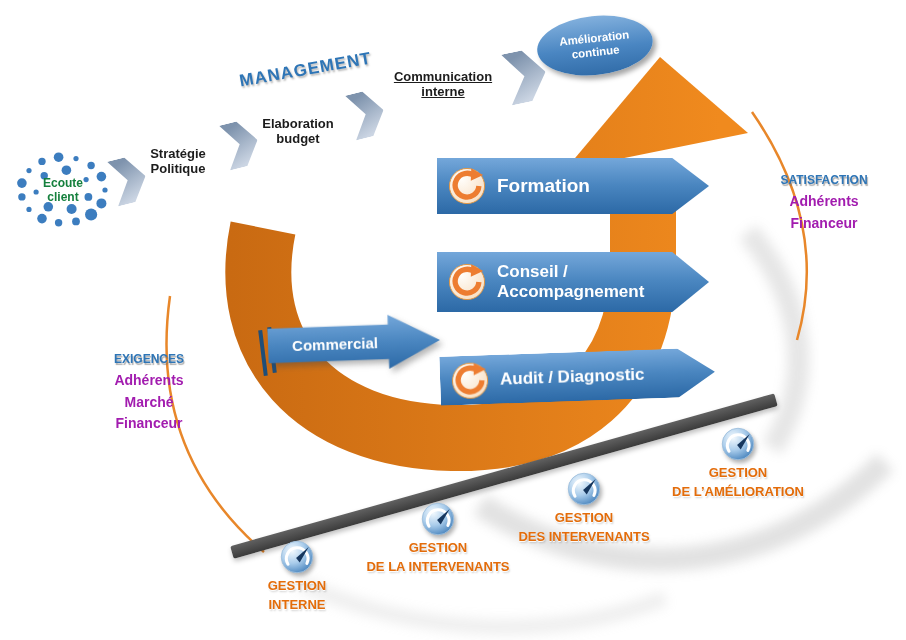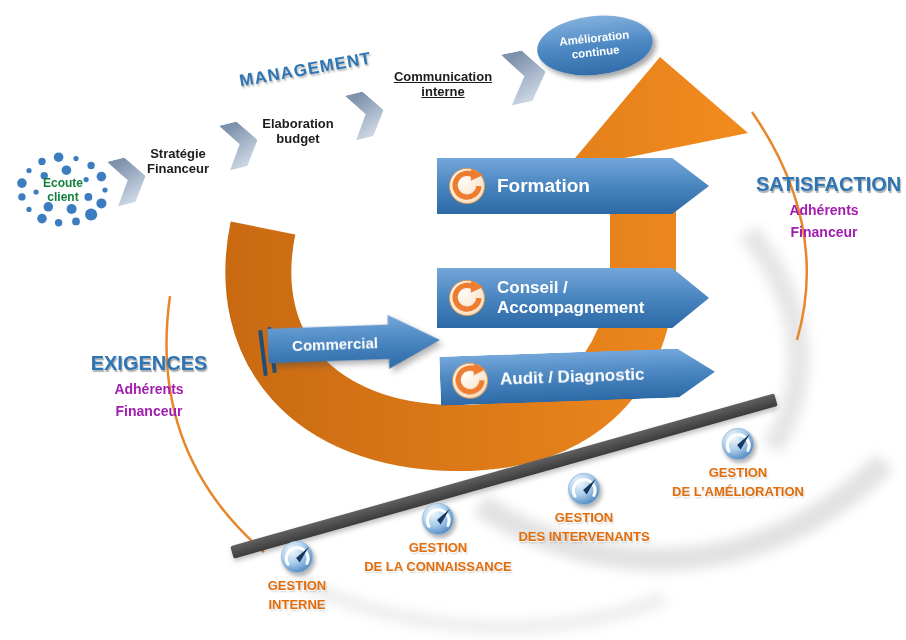--- a/index.html
+++ b/index.html
@@ -26,34 +26,34 @@
   .chev.c3 { left:350px; top:91px; transform:rotate(-14deg); }
   .chev.c4 { left:506px; top:50px; width:40px; height:52px; transform:rotate(-12deg); }
   .ellipse { position:absolute; left:537px; top:16px; width:116px; height:59px; z-index:4;
     border-radius:50%; background:linear-gradient(180deg,#82B0DD 0%,#4A86C2 55%,#326DA9 100%);
     box-shadow:3px 4px 5px rgba(0,0,0,.35); transform:rotate(-6deg);
     display:flex; align-items:center; justify-content:center; }
   .ellipse span { width:92px; text-align:center; color:#fff; font-size:11.5px; font-weight:bold; line-height:1.2; }
 
   
   .side { position:absolute; z-index:4; text-align:center; }
-  .side .side-title { font-size:20px; font-weight:800; color:#2E75B6;
+  .side .side-title { font-size:12px; font-weight:800; color:#2E75B6;
     text-shadow:1px 2px 1px rgba(110,110,110,.55); display:block; margin-bottom:4px; }
   .side .side-item { display:block; font-size:14px; font-weight:bold; color:#a21caf; line-height:1.55; }
   .side.left { left:88px; top:352px; width:122px; }
   .side.right { left:756px; top:173px; width:136px; }
 
   
   .banner { position:absolute; z-index:5; display:flex; align-items:center; gap:11px; padding-left:11px;
     clip-path:polygon(0 0,86.5% 0,100% 50%,86.5% 100%,0 100%);
     background:linear-gradient(180deg,#74A7DA 0%,#4A86C0 48%,#2C69A6 100%);
     filter:drop-shadow(4px 5px 3px rgba(70,70,70,.45)); color:#fff; font-weight:bold; }
   .banner .banner-icon { width:38px; height:38px; flex:0 0 auto; }
   .banner.formation { left:437px; top:158px; width:272px; height:56px; font-size:19px; }
-  .banner.conseil   { left:437px; top:268px; width:272px; height:60px; font-size:17px; }
+  .banner.conseil   { left:437px; top:252px; width:272px; height:60px; font-size:17px; }
   .banner.conseil .banner-label { width:162px; line-height:1.15; }
   .banner.audit     { left:440px; top:352px; width:275px; height:49px; font-size:17px; transform:rotate(-2deg); }
 
   
   .commercial { position:absolute; left:268px; top:316px; width:172px; height:54px; z-index:5;
     transform:rotate(-2deg); filter:drop-shadow(3px 4px 3px rgba(70,70,70,.4)); }
   .commercial .arrow-shape { position:absolute; inset:0;
     clip-path:polygon(0 18%,70% 18%,70% 0,100% 50%,70% 100%,70% 82%,0 82%);
     background:linear-gradient(180deg,#74A7DA 0%,#4A86C0 50%,#2C69A6 100%); }
   .commercial .commercial-label { position:absolute; left:8px; top:0; width:118px; height:100%;
@@ -153,33 +153,34 @@
         <circle cx="66.4" cy="170.2" r="4.8" fill="#3C7DBF"></circle>
         <circle cx="86.1" cy="179.6" r="2.6" fill="#3C7DBF"></circle>
       </g>
   </svg>
 
   <div class="base-bar"></div>
 
   <div class="mgmt-title">MANAGEMENT</div>
   <div class="step ecoute">Ecoute client</div>
   <div class="chev c1"></div>
-  <div class="step strategie">Stratégie Financeur</div>
+  <div class="step strategie">Stratégie Politique</div>
   <div class="chev c2"></div>
   <div class="step elaboration">Elaboration budget</div>
   <div class="chev c3"></div>
   <div class="step communication">Communication interne</div>
   <div class="chev c4"></div>
   <div class="ellipse">
     <span>Amélioration continue</span>
   </div>
 
   <div class="side left">
     <span class="side-title">EXIGENCES</span>
     <span class="side-item">Adhérents</span>
+    <span class="side-item">Marché</span>
     <span class="side-item">Financeur</span>
   </div>
 
   <div class="side right">
     <span class="side-title">SATISFACTION</span>
     <span class="side-item">Adhérents</span>
     <span class="side-item">Financeur</span>
   </div>
 
   <div class="banner formation">
@@ -213,21 +214,21 @@
         <use href="#ball-icon"></use>
       </svg>
     <span class="sup-line">GESTION</span>
     <span class="sup-line">INTERNE</span>
   </div>
   <div class="support s2">
     <svg class="ball">
         <use href="#ball-icon"></use>
       </svg>
     <span class="sup-line">GESTION</span>
-    <span class="sup-line">DE LA CONNAISSANCE</span>
+    <span class="sup-line">DE LA INTERVENANTS</span>
   </div>
   <div class="support s3">
     <svg class="ball">
         <use href="#ball-icon"></use>
       </svg>
     <span class="sup-line">GESTION</span>
     <span class="sup-line">DES INTERVENANTS</span>
   </div>
   <div class="support s4">
     <svg class="ball">

